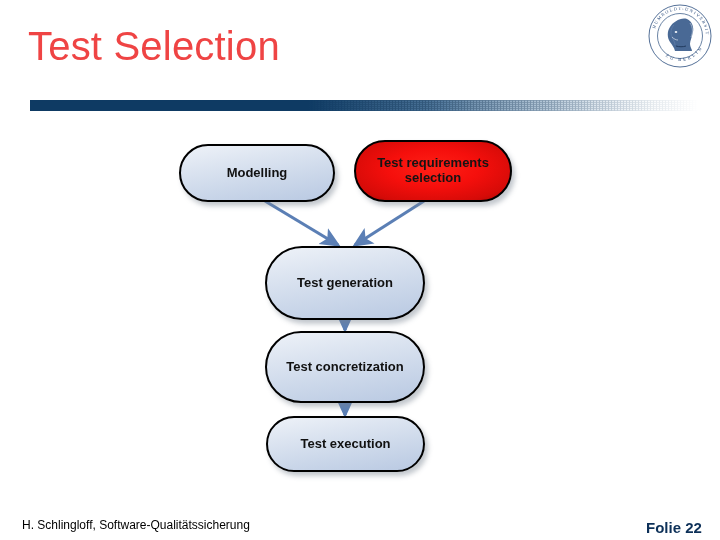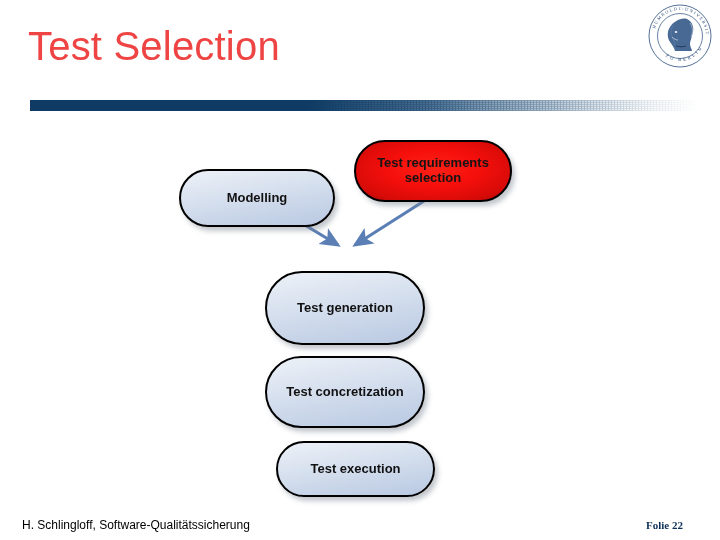--- a/index.html
+++ b/index.html
@@ -93,51 +93,49 @@
     justify-content: center;
     text-align: center;
     font-size: 13px;
     font-weight: bold;
     color: #111111;
     line-height: 1.15;
     box-shadow: 3px 4px 5px rgba(120,130,145,0.45);
   }
   .flow-node.normal {
     background: linear-gradient(170deg, #eef2f8 0%, #dde5f1 30%, #ccd8ea 62%, #b9c9e2 100%);
-    margin-top: 25px;
   }
   .flow-node.highlight {
     background: radial-gradient(ellipse at 50% 45%, #ff2016 0%, #f50f0c 42%, #d60b08 78%, #a50805 100%);
     color: #141414;
   }
 
   #node-modelling        { left: 179px; top: 144px; width: 156px; height: 58px; }
   #node-test-requirements{ left: 354px; top: 140px; width: 158px; height: 62px; }
   #node-test-generation  { left: 265px; top: 246px; width: 160px; height: 74px; }
   #node-test-concretization { left: 265px; top: 331px; width: 160px; height: 72px; }
-  #node-test-execution   { left: 276px; top: 416px; width: 159px; height: 56px; text-align: right; }
+  #node-test-execution   { left: 266px; top: 416px; width: 159px; height: 56px; text-align: right; }
 
   
   #footer-author {
     position: absolute;
     left: 22px;
     top: 518px;
     font-size: 12px;
     color: #000000;
     white-space: nowrap;
   }
   #footer-slide {
     position: absolute;
     left: 646px;
     top: 519px;
-    font-size: 11px;
+    font-size: 15px;
     font-weight: bold;
     color: #0d3058;
     white-space: nowrap;
-    font-family: Liberation Serif, serif;
   }
 </style>
 </head>
 <body>
 
 <div id="slide-title">Test Selection</div>
 
 <div id="title-rule">
   <div class="solid"></div>
   <div class="fade"></div>

